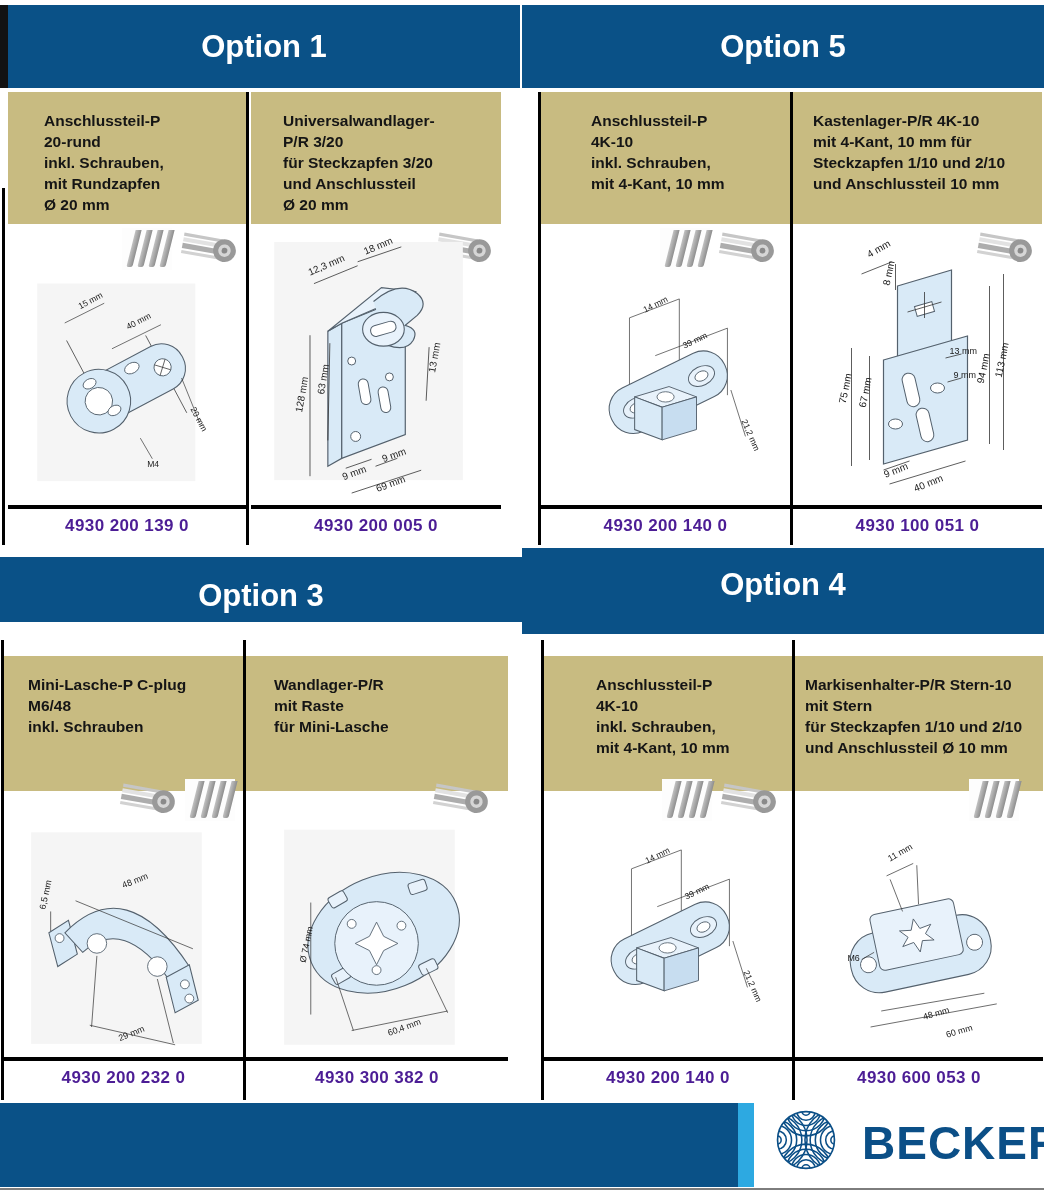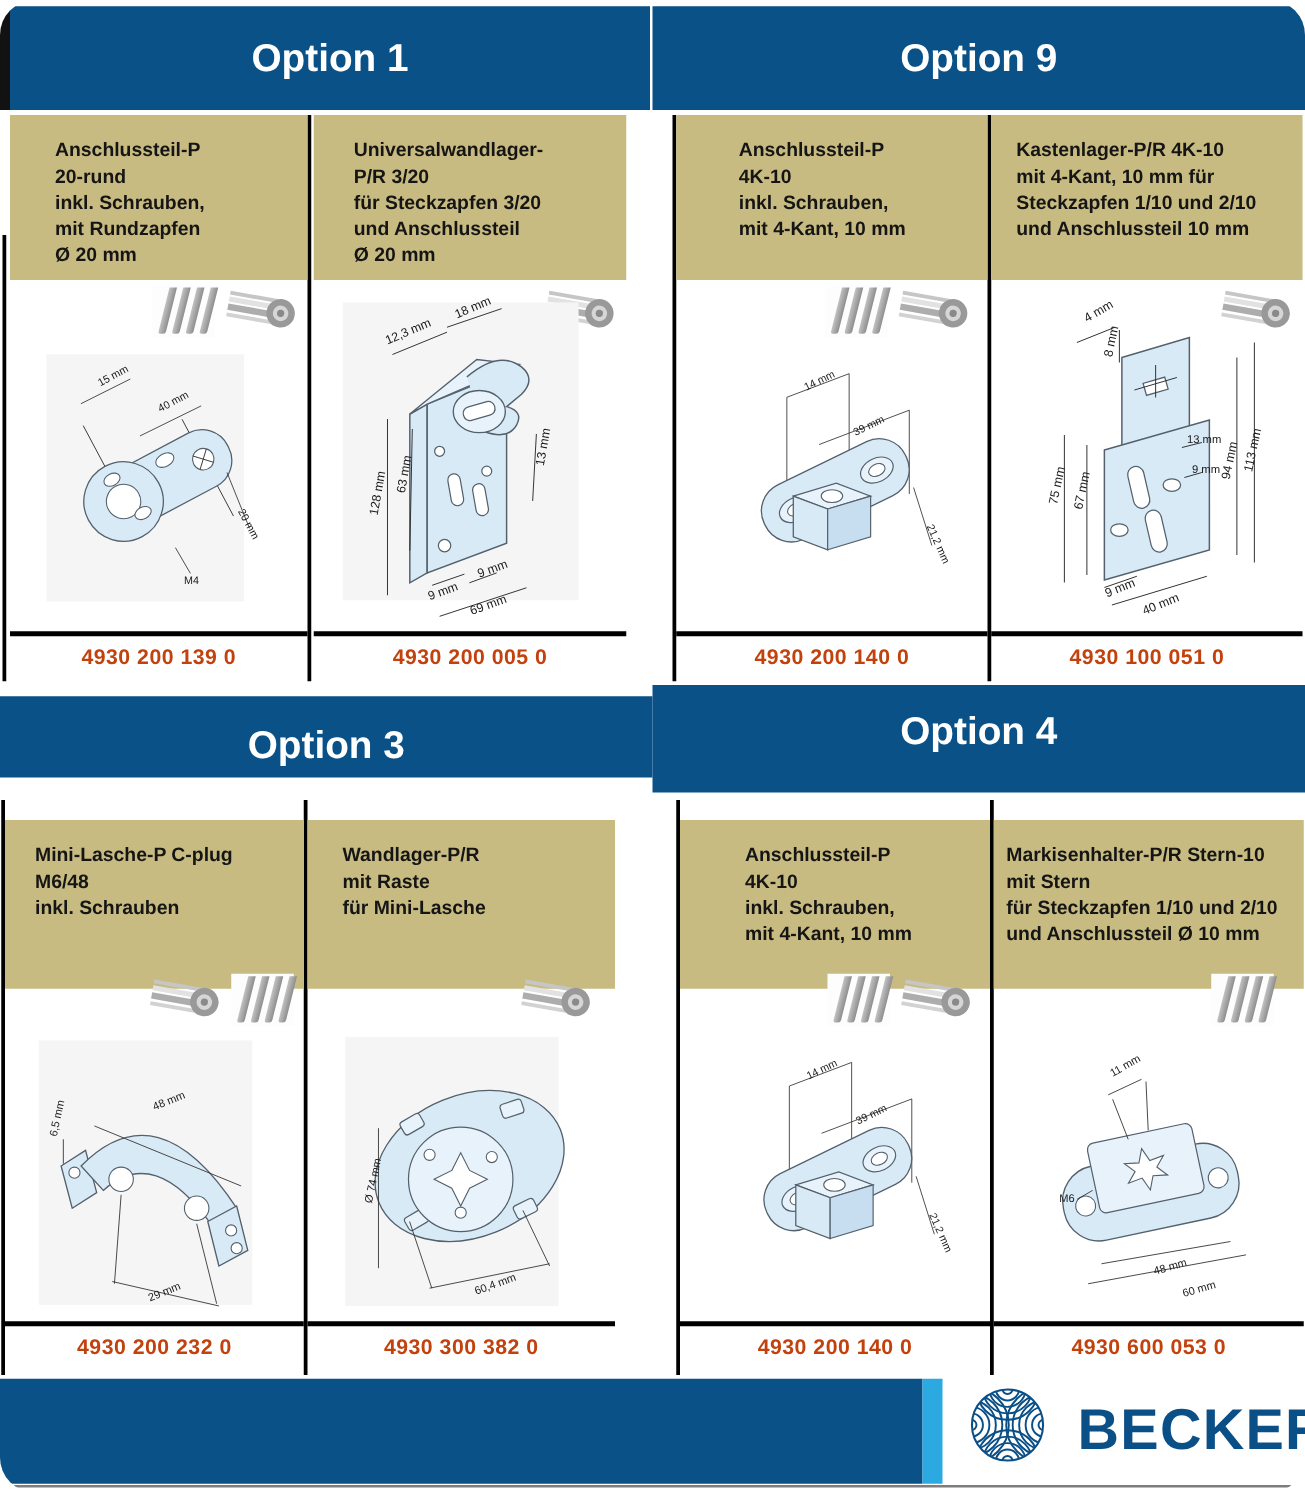--- a/index.html
+++ b/index.html
@@ -1,35 +1,35 @@
 <!DOCTYPE html>
 <html><head>
 <meta charset="utf-8">
 <style>
   html,body{margin:0;padding:0;background:#fff;}
   .page{position:relative;width:1044px;height:1194px;background:#fff;overflow:hidden;
-        font-family:"Liberation Sans",sans-serif;color:#111;border-radius:28px;}
+        font-family:"Liberation Sans",sans-serif;color:#111;}
   .opt-bar{position:absolute;background:#0a5187;color:#fff;font-weight:bold;
            font-size:31px;text-align:center;}
   .edge-strip{position:absolute;background:#121212;}
   .vline{position:absolute;background:#000;}
   .cell{position:absolute;}
   .desc{position:absolute;left:0;right:0;background:#c8bb81;font-weight:bold;
         font-size:15.5px;line-height:21px;white-space:pre-line;box-sizing:border-box;
         padding-top:18px;color:#151515;}
   .draw{position:absolute;left:0;right:0;}
   .icons{position:absolute;top:4px;right:8px;display:flex;gap:8px;align-items:flex-start;}
   .awning{width:50px;height:42px;background:#fdfdfd;display:flex;gap:5px;
           padding:2px 7px 3px 9px;box-sizing:border-box;}
   .awning i{display:block;flex:0 0 6px;height:100%;transform:skewX(-14deg);
             background:linear-gradient(to right,#c2c2c2,#8d8d8d);border-radius:0 0 2px 2px;}
   .dsvg{position:absolute;left:50%;transform:translateX(-50%);top:44px;}
   .rule{position:absolute;left:0;right:0;height:4px;background:#000;}
   .pnum{position:absolute;left:0;right:0;text-align:center;font-weight:bold;
-        font-size:17px;letter-spacing:.4px;color:#c2410c;}
+        font-size:17px;letter-spacing:.4px;color:#4c1d95;}
   .row-a{top:92px;height:456px;}
   .row-a .desc{top:0;height:132px;}
   .row-a .draw{top:132px;height:281px;}
   .row-a .rule{top:413px;}
   .row-a .pnum{top:424px;}
   .row-b{top:640px;height:460px;}
   .row-b .desc{top:0;height:135px;margin-top:16px;}
   .row-b .draw{top:135px;height:282px;}
   .row-b .rule{top:417px;}
   .row-b .pnum{top:428px;}
@@ -51,21 +51,21 @@
 </head>
 <body>
 
 <div class="page">
 
   <div class="edge-strip" style="left:0;top:5px;width:8px;height:83px;"></div>
   <div class="opt-bar" style="left:8px;top:5px;width:512px;height:83px;line-height:83px;">
     <span>Option 1</span>
   </div>
   <div class="opt-bar" style="left:522px;top:5px;width:522px;height:83px;line-height:83px;">
-    <span>Option 9</span>
+    <span>Option 5</span>
   </div>
 
   <div class="opt-bar" style="left:0;top:557px;width:522px;height:65px;line-height:77px;">
     <span>Option 3</span>
   </div>
   <div class="opt-bar" style="left:522px;top:548px;width:522px;height:86px;line-height:74px;">
     <span>Option 4</span>
   </div>
 
   <div class="vline" style="left:2px;top:188px;width:3px;height:357px;"></div>
@@ -304,21 +304,21 @@
         <path class="dim" d="M30,104 L30,126 M58,92 L190,146 M82,154 L76,234 M150,180 L168,252 M74,232 L170,254"></path>
         <text transform="translate(24,102) rotate(-78)">6,5 mm</text>
         <text transform="translate(112,78) rotate(-22)">48 mm</text>
         <text transform="translate(108,250) rotate(-22)">29 mm</text>
       </svg>
     </div>
     <div class="rule"></div>
     <div class="pnum">4930 200 232 0</div>
   </div>
 
-  <div class="cell row-b" style="left:246px;width:246px;">
+  <div class="cell row-b" style="left:246px;width:246px;padding-left:16px;">
     <div class="desc" style="padding-left:28px;">Wandlager-P/R
 mit Raste
 für Mini-Lasche</div>
     <div class="draw">
       <div class="icons" style="right:18px;">
         <svg width="58" height="42" viewBox="0 0 56 40">
           <g transform="rotate(10 28 20)">
             <path d="M2,10 H40" stroke="#c6c6c6" stroke-width="3"></path>
             <path d="M2,15 H40" stroke="#e2e2e2" stroke-width="4"></path>
             <path d="M2,21 H40" stroke="#adadad" stroke-width="5"></path>

